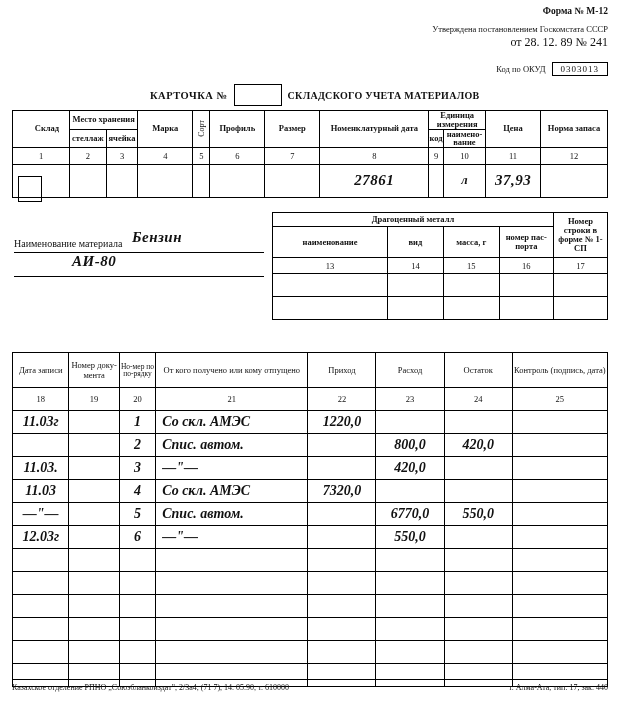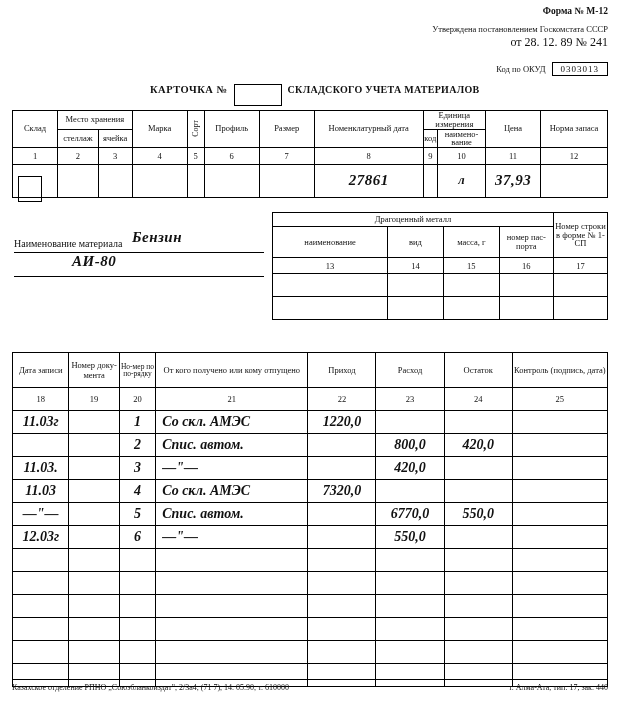--- a/index.html
+++ b/index.html
@@ -15,30 +15,30 @@
   
   .hdr{position:absolute;right:12px;top:6px;text-align:right;font-size:9px;line-height:1.25;}
   .hdr .form-no{font-weight:bold;font-size:9.5px;}
   .hdr .appr{margin-top:6px;font-size:8.5px;}
   .hdr .appr-2{font-size:12px;}
 
   .okud-row{position:absolute;right:12px;top:62px;display:flex;align-items:center;gap:6px;font-size:8.5px;margin-left:36px;}
   .okud-box{border:1px solid #000;padding:1px 8px;font-size:9px;letter-spacing:1px;}
 
   
-  .title-row{position:absolute;left:150px;top:84px;display:flex;align-items:flex-start;gap:6px;}
+  .title-row{position:absolute;left:150px;top:84px;display:flex;align-items:center;gap:6px;}
   .title-row .t1{font-size:10.5px;font-weight:bold;letter-spacing:.5px;}
   .card-no-box{width:46px;height:20px;border:1px solid #000;}
   .title-row .t2{font-size:10px;font-weight:bold;letter-spacing:.3px;}
 
   
   table{border-collapse:collapse;}
   .tbl td,.tbl th{border:1px solid #000;font-size:8.5px;text-align:center;vertical-align:middle;padding:0;}
   .tbl{position:absolute;}
-  .hcell{font-size:8px;line-height:1.05;font-weight:normal;}
+  .hcell{font-size:8px;line-height:1.05;font-weight:bold;}
   .numrow td{font-size:8.5px;height:12px;}
 
   
   #topTable{left:12px;top:110px;width:596px;}
   #topTable td{height:16px;}
   .vert{writing-mode:vertical-rl;transform:rotate(180deg);font-size:8px;white-space:nowrap;}
 
   .hand{font-family:"Liberation Serif", serif;font-style:italic;font-size:15px;font-weight:bold;
         transform:skewX(-8deg);letter-spacing:.5px;}
   .hand-sm{font-family:"Liberation Serif", serif;font-style:italic;font-size:12.5px;font-weight:bold;
@@ -82,21 +82,21 @@
 
   <div class="title-row">
     <span class="t1">КАРТОЧКА №</span>
     <span class="card-no-box"></span>
     <span class="t2">СКЛАДСКОГО УЧЕТА МАТЕРИАЛОВ</span>
   </div>
 
   <table class="tbl" id="topTable">
     <tbody>
         <tr>
-      <td rowspan="2" style="width:44px;" class="hcell">Склад</td>
+      <td rowspan="2" style="width:44px;padding-left:12px;" class="hcell">Склад</td>
       <td colspan="2" style="width:106px;" class="hcell">Место хранения</td>
       <td rowspan="2" style="width:54px;" class="hcell">Марка</td>
       <td rowspan="2" style="width:16px;"><span class="vert">Сорт</span></td>
       <td rowspan="2" style="width:54px;" class="hcell">Профиль</td>
       <td rowspan="2" style="width:54px;" class="hcell">Размер</td>
       <td rowspan="2" style="width:108px;" class="hcell">Номенклатурный дата</td>
       <td colspan="2" style="width:86px;" class="hcell">Единица измерения</td>
       <td rowspan="2" style="width:54px;" class="hcell">Цена</td>
       <td rowspan="2" style="width:66px;" class="hcell">Норма запаса</td>
     </tr>

